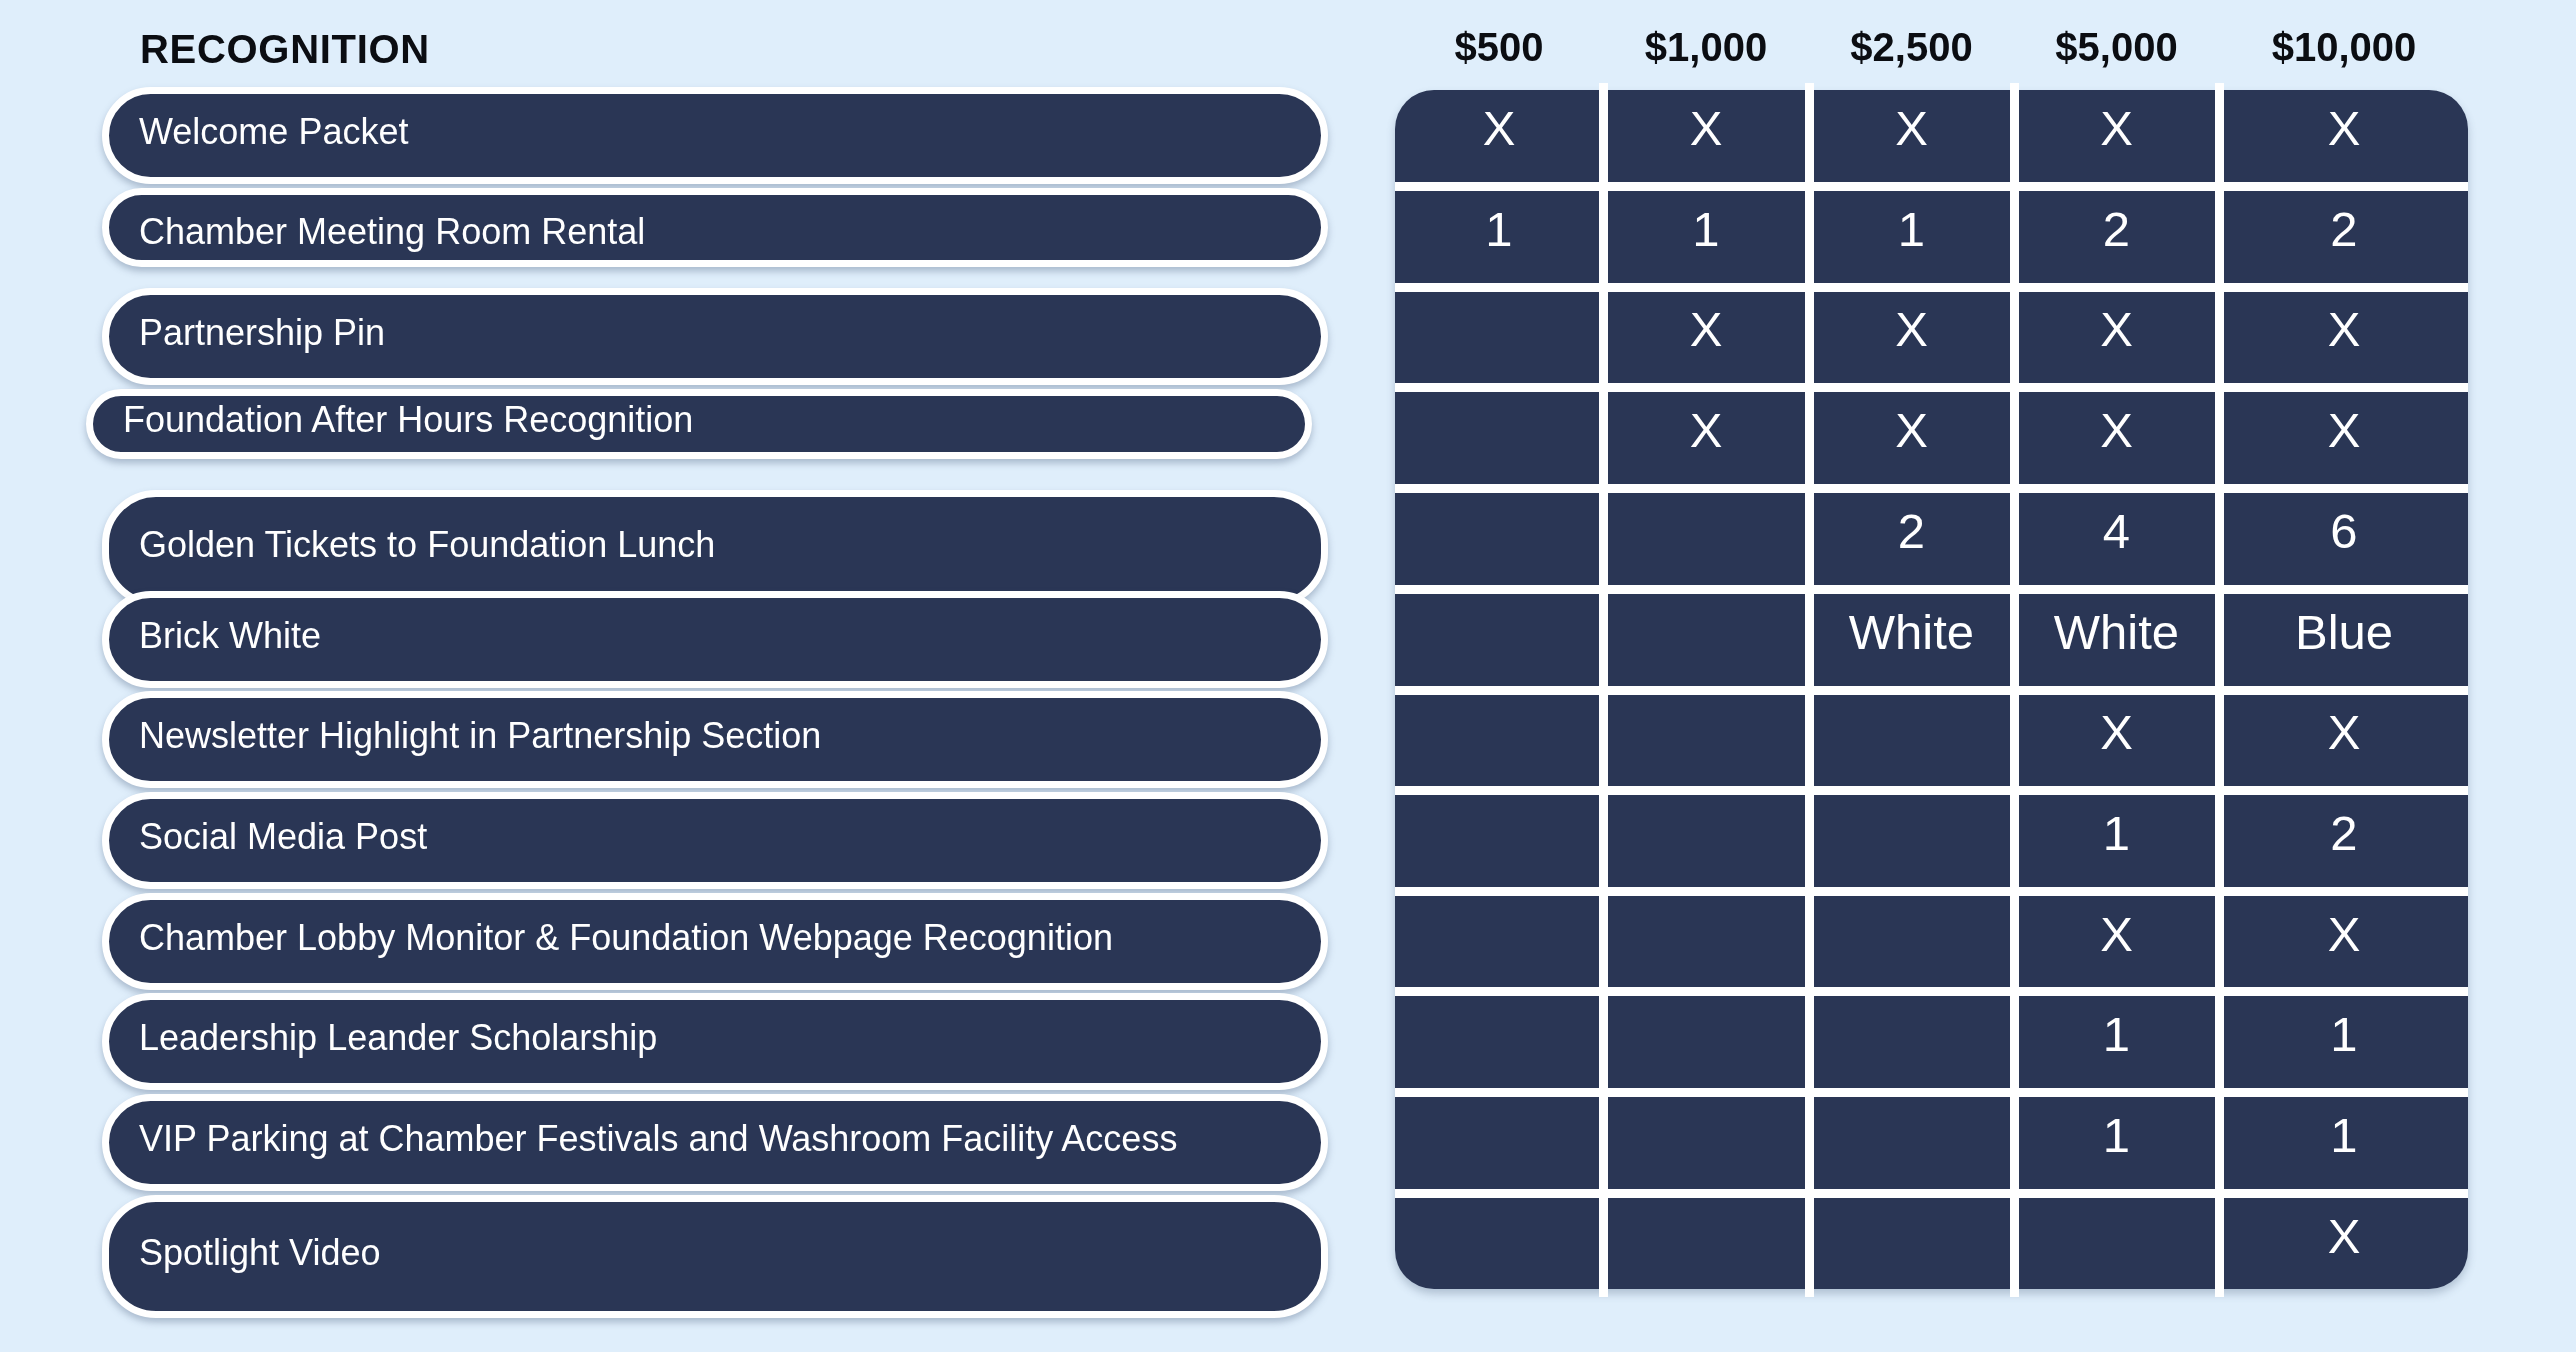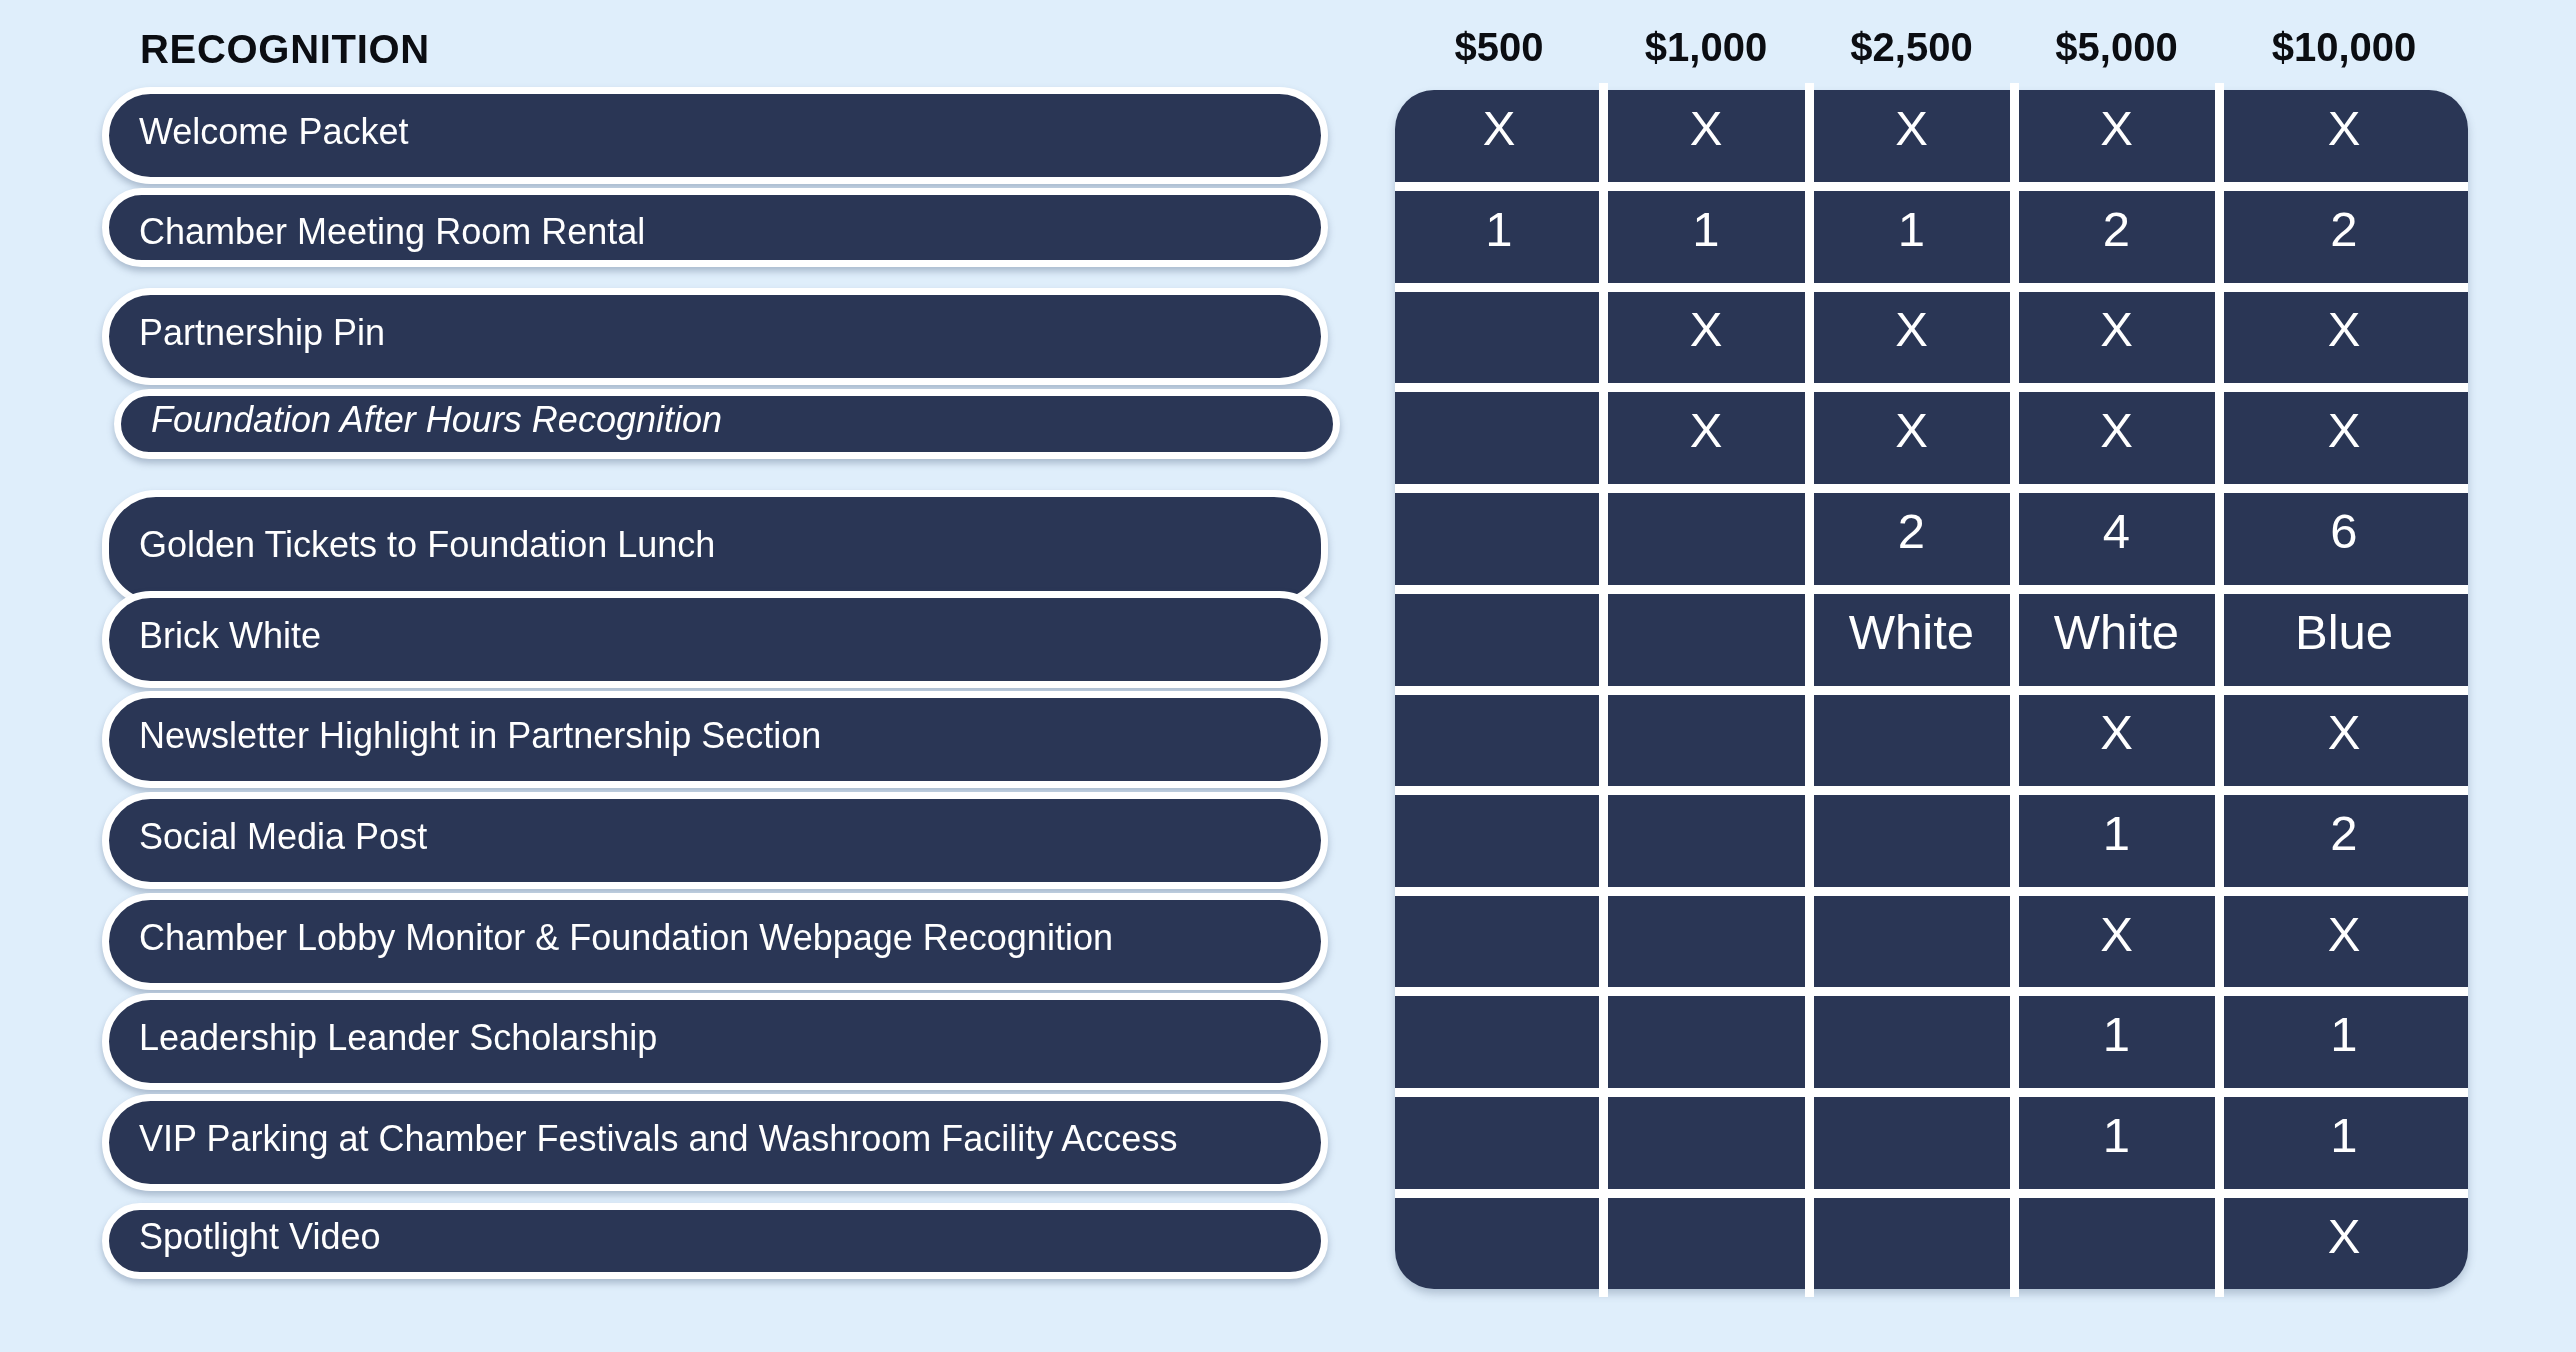--- a/index.html
+++ b/index.html
@@ -103,21 +103,21 @@
   <div id="pill-col">
       <div class="pill" style="left: 102px; top: 87px; width: 1226px; height: 97px; box-sizing: border-box;">
     <span class="pill-label">Welcome Packet</span>
   </div>
       <div class="pill" style="left: 102px; top: 188px; width: 1226px; height: 79px; box-sizing: border-box; align-items: flex-end;">
     <span class="pill-label">Chamber Meeting Room Rental</span>
   </div>
       <div class="pill" style="left: 102px; top: 288px; width: 1226px; height: 97px; box-sizing: border-box;">
     <span class="pill-label">Partnership Pin</span>
   </div>
-      <div class="pill" style="left: 114px; top: 389px; width: 1226px; height: 70px; box-sizing: border-box; font-style: italic;">
+      <div class="pill" style="left: 86px; top: 389px; width: 1226px; height: 70px; box-sizing: border-box;">
     <span class="pill-label">Foundation After Hours Recognition</span>
   </div>
       <div class="pill" style="left: 102px; top: 490px; width: 1226px; height: 117px; box-sizing: border-box;">
     <span class="pill-label">Golden Tickets to Foundation Lunch</span>
   </div>
       <div class="pill" style="left: 102px; top: 591px; width: 1226px; height: 97px; box-sizing: border-box;">
     <span class="pill-label">Brick White</span>
   </div>
       <div class="pill" style="left: 102px; top: 691px; width: 1226px; height: 97px; box-sizing: border-box;">
     <span class="pill-label">Newsletter Highlight in Partnership Section</span>
@@ -127,21 +127,21 @@
   </div>
       <div class="pill" style="left: 102px; top: 893px; width: 1226px; height: 97px; box-sizing: border-box;">
     <span class="pill-label">Chamber Lobby Monitor &amp; Foundation Webpage Recognition</span>
   </div>
       <div class="pill" style="left: 102px; top: 993px; width: 1226px; height: 97px; box-sizing: border-box;">
     <span class="pill-label">Leadership Leander Scholarship</span>
   </div>
       <div class="pill" style="left: 102px; top: 1094px; width: 1226px; height: 97px; box-sizing: border-box;">
     <span class="pill-label">VIP Parking at Chamber Festivals and Washroom Facility Access</span>
   </div>
-      <div class="pill" style="left: 102px; top: 1195px; width: 1226px; height: 76px; box-sizing: border-box; margin-top: 8px;">
+      <div class="pill" style="left: 102px; top: 1195px; width: 1226px; height: 123px; box-sizing: border-box;">
     <span class="pill-label">Spotlight Video</span>
   </div>
     </div>
   <div id="matrix">
       <div class="matrix-backdrop" style="left: 1395px; top: 90px; width: 1073px; height: 1199px;"></div>
       <div class="hstripe" style="left: 1395px; top: 182px; width: 1073px; height: 9.3px;"></div>
       <div class="hstripe" style="left: 1395px; top: 283px; width: 1073px; height: 9.3px;"></div>
       <div class="hstripe" style="left: 1395px; top: 383px; width: 1073px; height: 9.3px;"></div>
       <div class="hstripe" style="left: 1395px; top: 484px; width: 1073px; height: 9.3px;"></div>
       <div class="hstripe" style="left: 1395px; top: 585px; width: 1073px; height: 9.3px;"></div>

